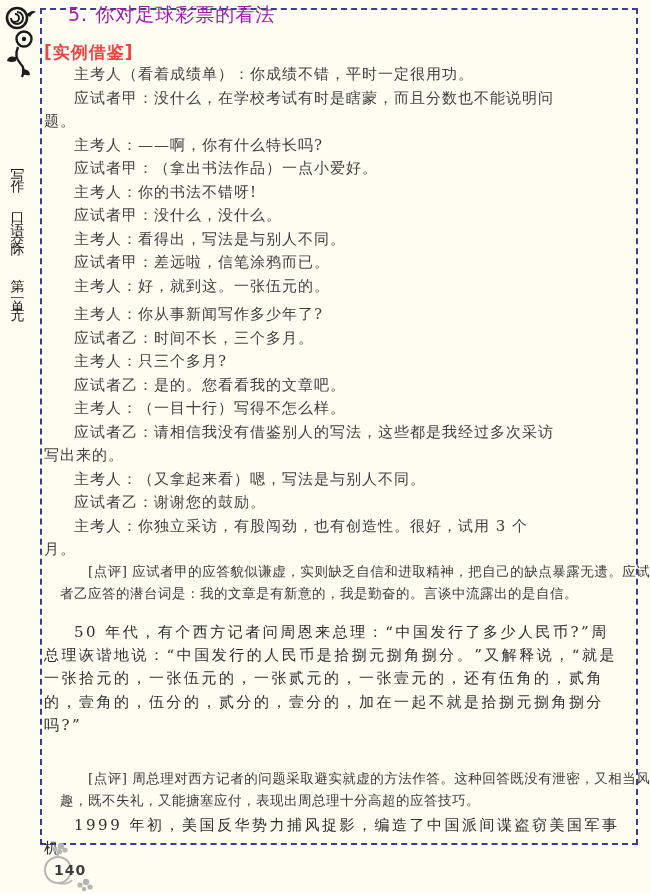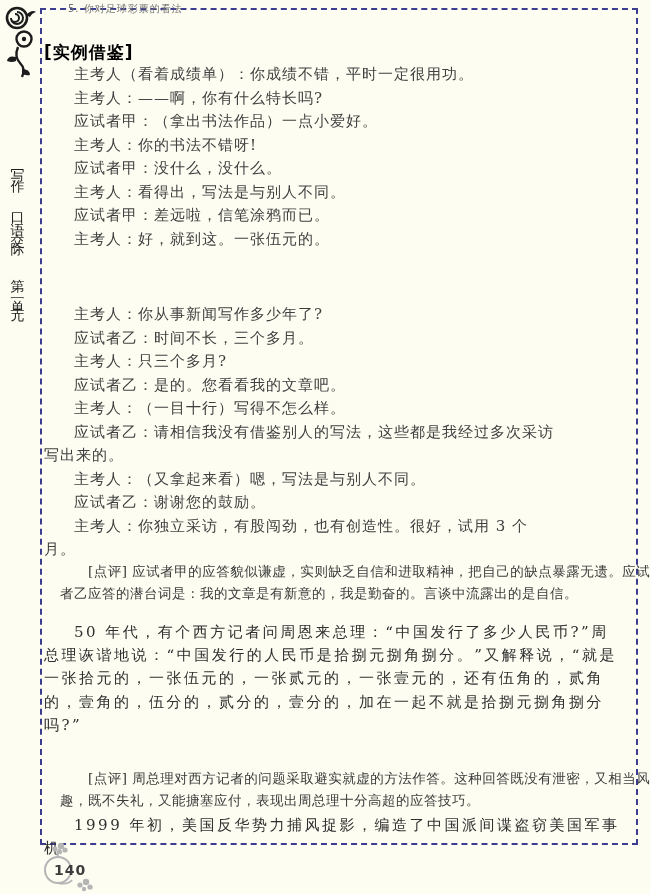--- a/index.html
+++ b/index.html
@@ -26,26 +26,26 @@
     position:absolute;left:9px;top:158px;
     writing-mode:vertical-rl;text-orientation:upright;
     font-size:14px;letter-spacing:10px;color:#1e1e1e;
     font-family:"DejaVu Sans", sans-serif;
   }
 
   
   .content{position:absolute;left:44px;top:0;width:594px;height:894px;}
   .chapter-title{
     position:absolute;left:24px;top:2px;
-    font-size:10px;color:#737373;letter-spacing:1px;
+    font-size:19px;color:#a21caf;letter-spacing:1px;
     font-family:"DejaVu Sans", sans-serif;
   }
   .section-header{
     position:absolute;left:0;top:41px;
-    font-size:17px;font-weight:bold;color:#000000;
+    font-size:17px;font-weight:bold;color:#ef4444;
     font-family:"DejaVu Sans", sans-serif;letter-spacing:1px;
   }
   .dialogue{position:absolute;width:515px;}
   .dialogue p{margin:0;line-height:23.5px;text-indent:30px;
     font-size:15px;letter-spacing:1px;color:#404040;}
   .dlg-a{left:0;top:63px;}
   .dlg-b{left:0;top:303px;}
   .comment{position:absolute;width:592px;font-size:13.5px;
     line-height:22px;text-indent:28px;letter-spacing:0.5px;color:#3a3a3a;margin:16px;}
   .cmt-1{left:0;top:544px;}
@@ -88,20 +88,21 @@
   <div class="sidebar-label">写作、口语交际·第二单元</div>
 
   <div class="content">
 
     <div class="chapter-title">5. 你对足球彩票的看法</div>
 
     <div class="section-header">[实例借鉴]</div>
 
     <div class="dialogue dlg-a">
       <p>主考人（看着成绩单）：你成绩不错，平时一定很用功。</p>
+      <p>应试者甲：没什么，在学校考试有时是瞎蒙，而且分数也不能说明问题。</p>
       <p>主考人：——啊，你有什么特长吗?</p>
       <p>应试者甲：（拿出书法作品）一点小爱好。</p>
       <p>主考人：你的书法不错呀!</p>
       <p>应试者甲：没什么，没什么。</p>
       <p>主考人：看得出，写法是与别人不同。</p>
       <p>应试者甲：差远啦，信笔涂鸦而已。</p>
       <p>主考人：好，就到这。一张伍元的。</p>
     </div>
 
     <div class="dialogue dlg-b">

